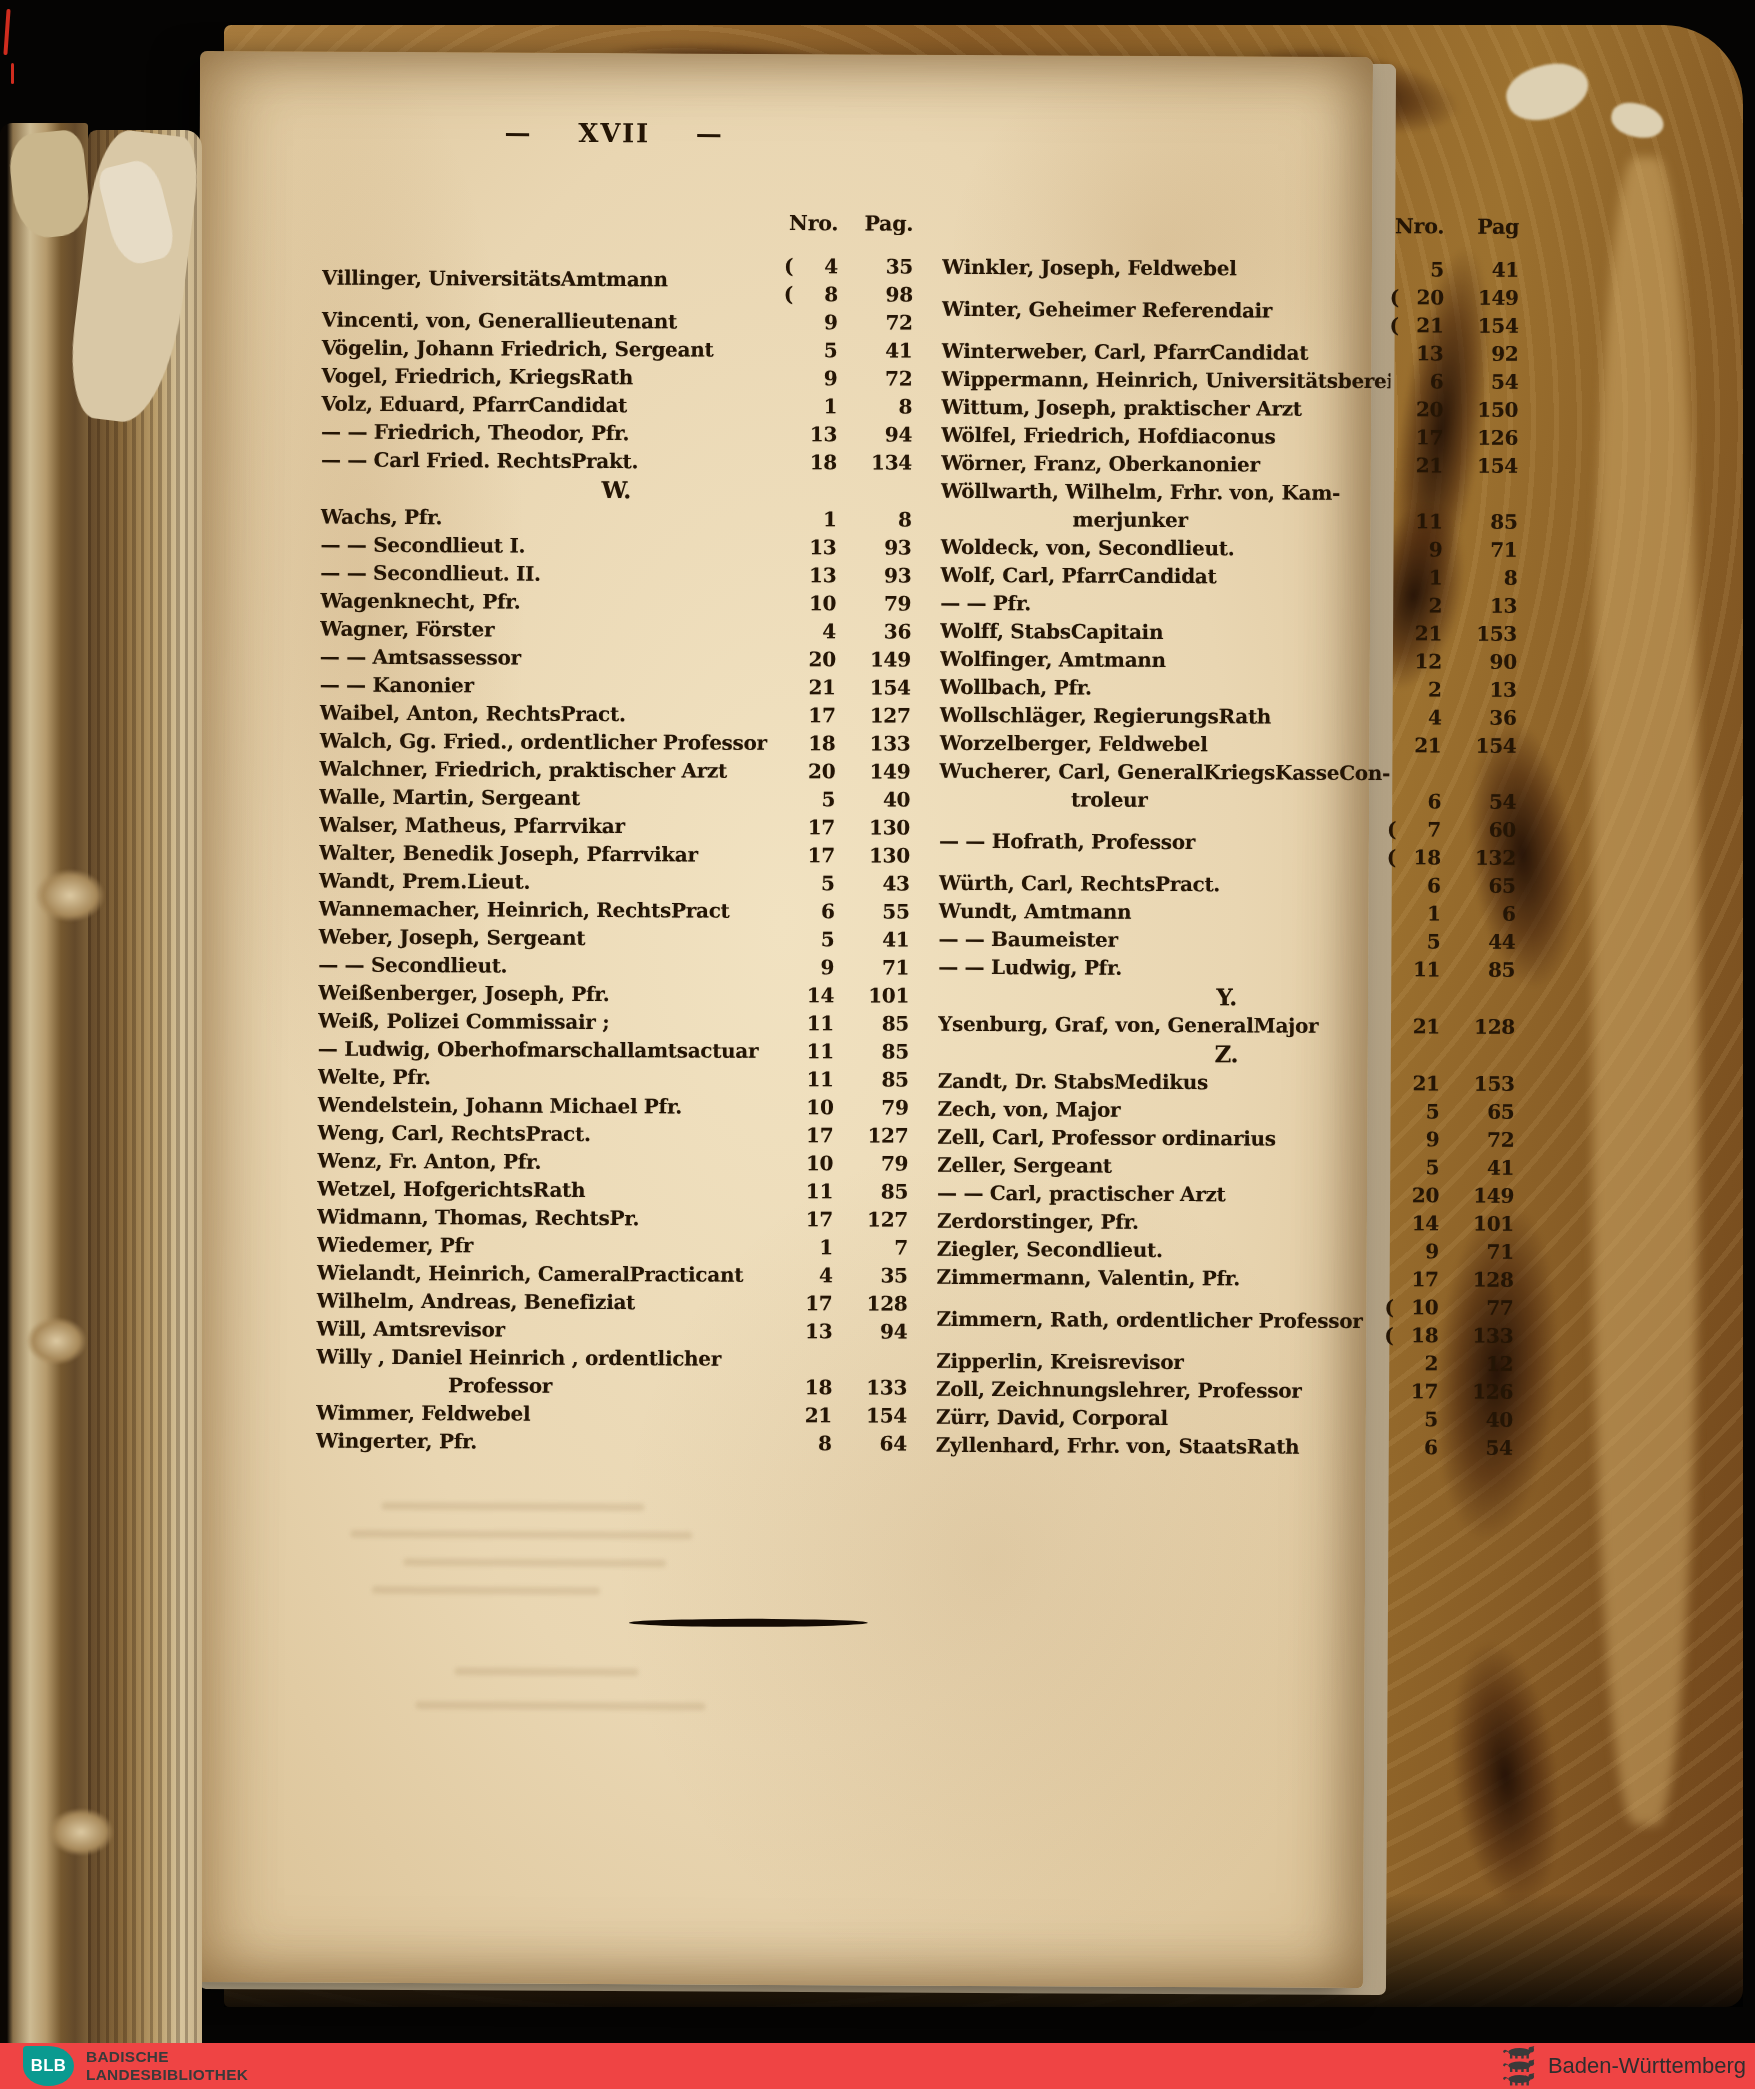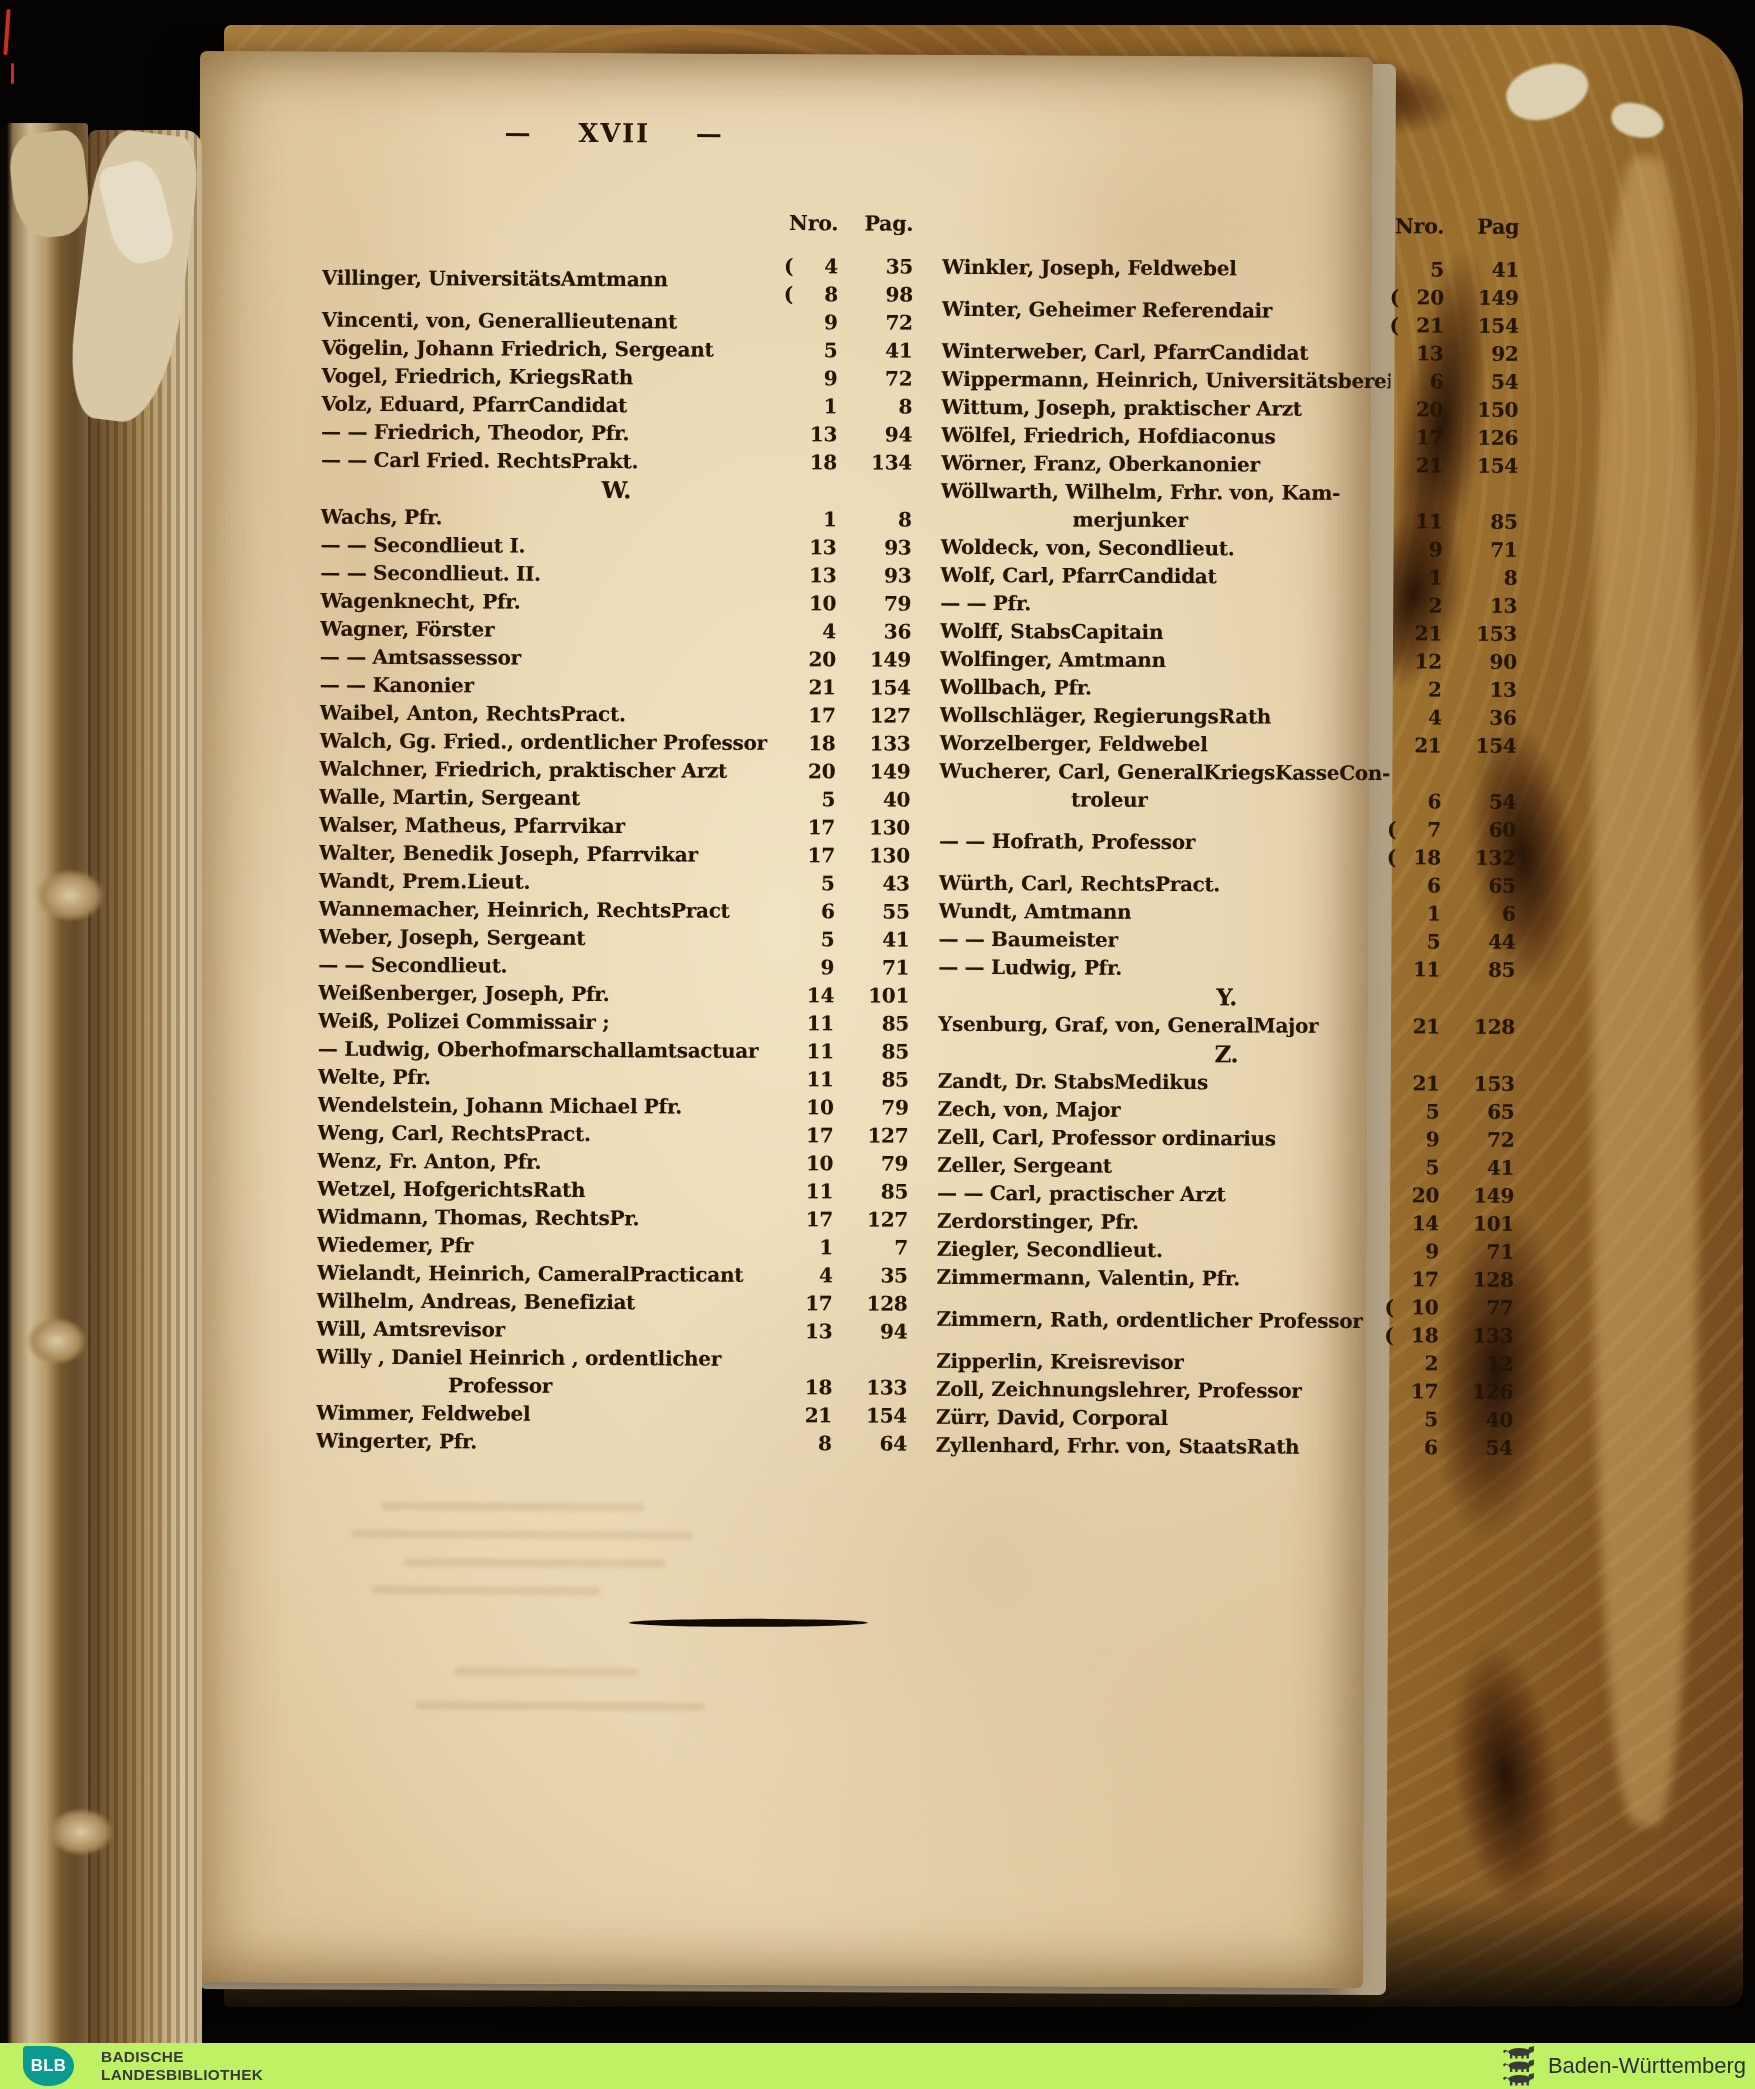--- a/index.html
+++ b/index.html
@@ -85,21 +85,21 @@
   .knot{position:absolute;background:radial-gradient(closest-side,#dcc9a2,#a7895a 75%,transparent);
         border-radius:50%;filter:blur(0.9px);}
   .redmark{position:absolute;background:#cf2c1e;border-radius:1.8px;}
 
   
   #footer{position:absolute;left:0;bottom:0;width:1756px;height:46px;background:#a8a8a8;
           display:flex;align-items:center;font-family:"Liberation Sans", sans-serif;}
   #blb-badge{width:51px;height:40px;margin-left:23px;border-radius:3.5px 50% 50% 50%;
      display:flex;align-items:center;justify-content:center;background:#0a9a90;
      color:#fff;font-weight:700;font-size:16.7px;letter-spacing:0.4px;}
-  #libname{margin-left:27px;color:#3a3a3a;font-weight:700;font-size:15.4px;line-height:17.6px;letter-spacing:0.3px;}
+  #libname{margin-left:12px;color:#3a3a3a;font-weight:700;font-size:15.4px;line-height:17.6px;letter-spacing:0.3px;}
   #footer .spacer{flex:1;}
   #crest{margin-right:10.5px;}
   #statename{margin-right:10px;color:#2e2e2e;font-size:22px;}
 </style>
 </head>
 <body>
 
 <div id="stage">
 
   <div id="marble">
@@ -599,21 +599,21 @@
   <div id="spineB"></div>
   <div id="frag1" class="frag"></div>
   <div id="frag2" class="frag"></div>
   <div id="frag3" class="frag"></div>
   <div class="knot" style="left:35px;top:869px;width:70px;height:53px;"></div>
   <div class="knot" style="left:26px;top:1317px;width:61px;height:48px;"></div>
   <div class="knot" style="left:48px;top:1808px;width:66px;height:48px;"></div>
   <div class="redmark" style="left:5.3px;top:8.8px;width:4.4px;height:46px;transform:rotate(4deg);"></div>
   <div class="redmark" style="left:10.5px;top:63px;width:3.5px;height:21px;"></div>
 
-  <div id="footer" style="background: #bef264;">
+  <div id="footer" style="background: #ef4444;">
     <div id="blb-badge" style="background: rgb(10, 154, 144);">
       <span>BLB</span>
     </div>
     <div id="libname">
       <div>BADISCHE</div>
       <div>LANDESBIBLIOTHEK</div>
     </div>
     <div class="spacer"></div>
     <svg id="crest" width="35" height="40" viewBox="0 0 40 46">
       <defs>

